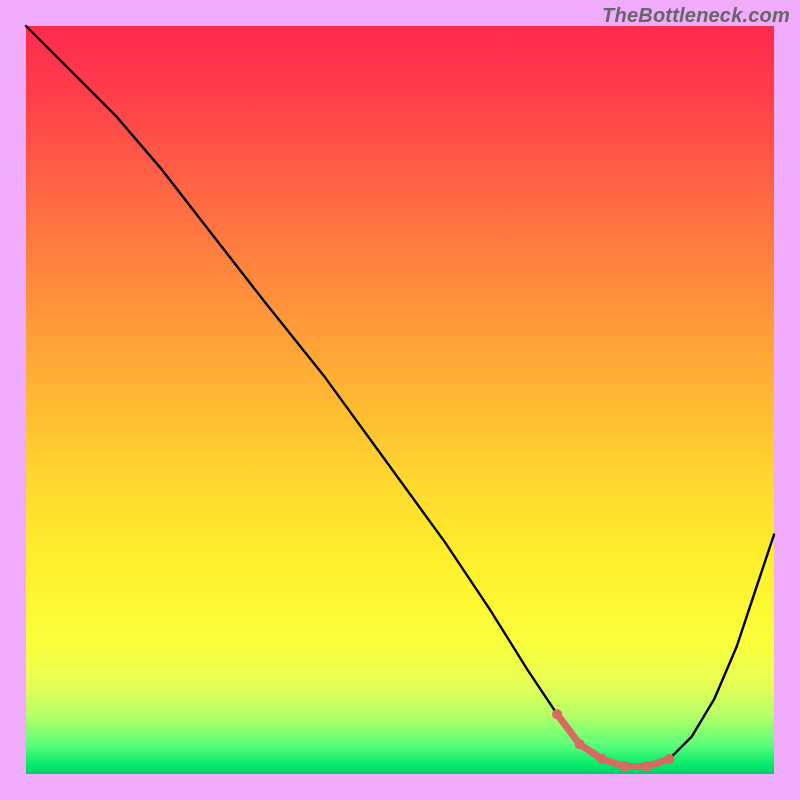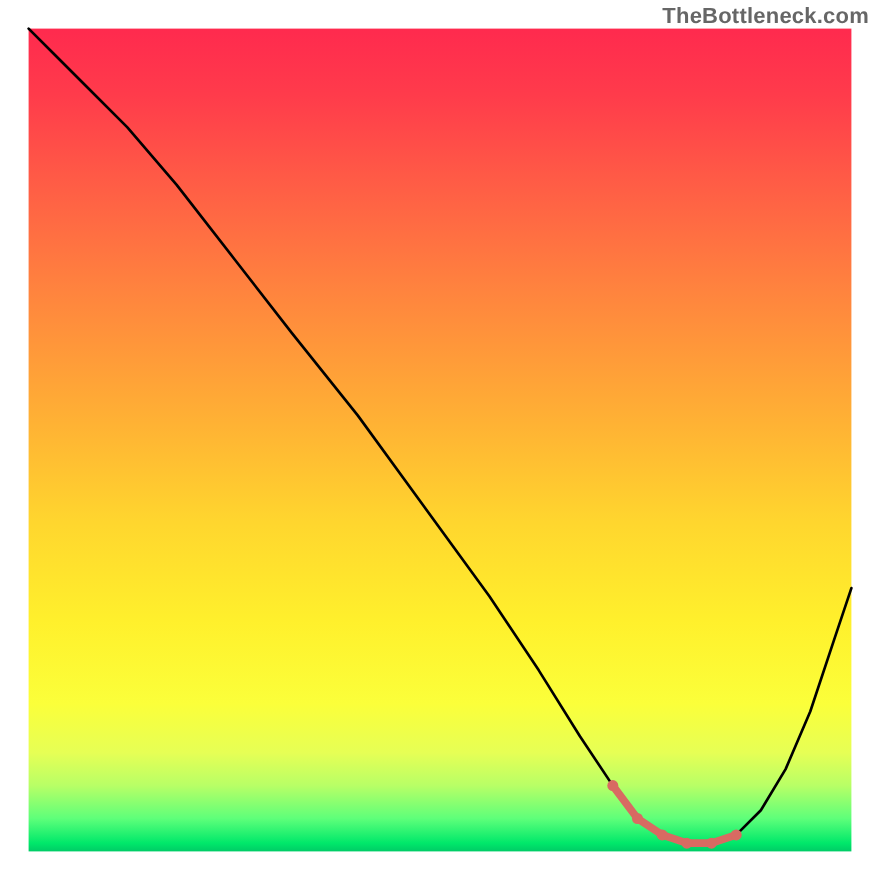--- a/index.html
+++ b/index.html
@@ -8,21 +8,22 @@
     width: 800px;
     height: 800px;
     background: #000;
     overflow: hidden;
     font-family: Arial, Helvetica, sans-serif;
   }
   .stage {
     position: relative;
     width: 800px;
     height: 800px;
-    background: #ffffff;
+    background: #f0abfc;
+    font-style: italic;
   }
   .watermark {
     position: absolute;
     top: 4px;
     right: 10px;
     color: #666;
     font-size: 20px;
     font-weight: 600;
     letter-spacing: 0.2px;
     z-index: 10;

